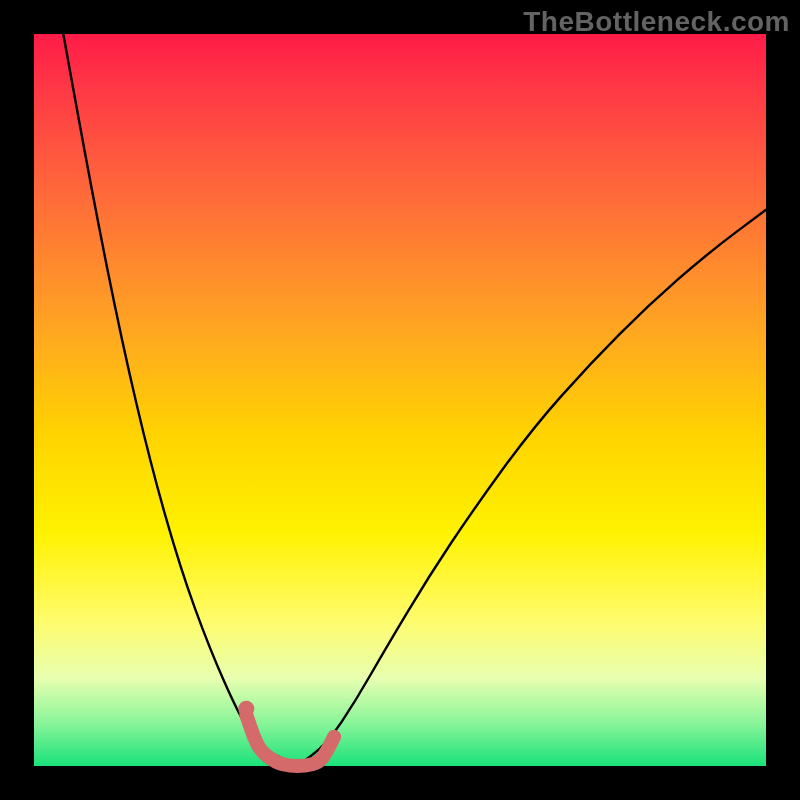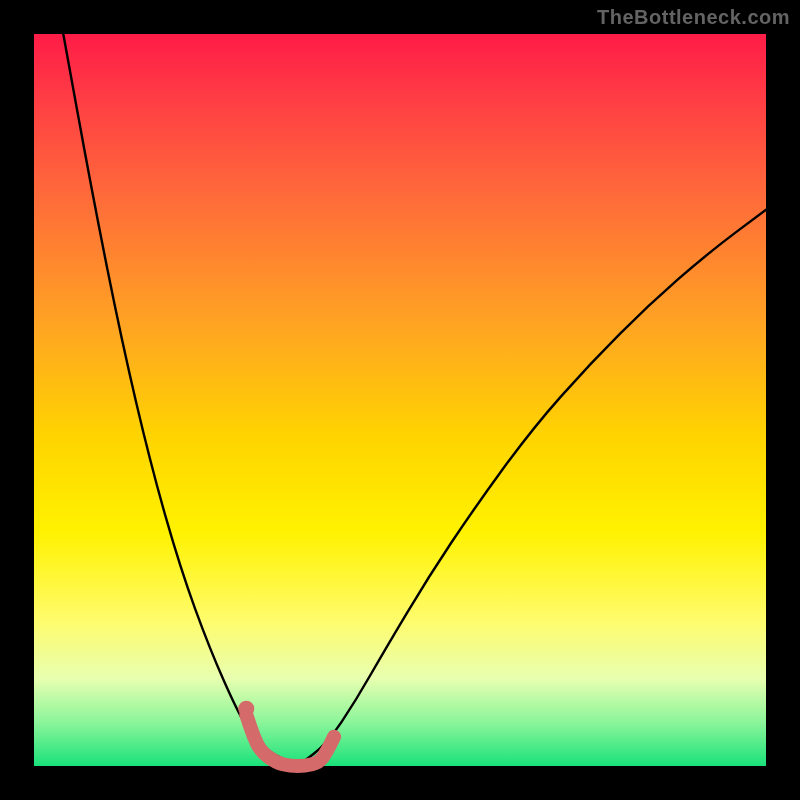--- a/index.html
+++ b/index.html
@@ -35,21 +35,21 @@
       #fff200 68%,
       #fffc6b 80%,
       #e8ffb0 88%,
       #8cf59a 94%,
       #19e27a 100%);
   }
   .watermark {
     position: absolute;
     top: 6px;
     right: 10px;
-    font-size: 20px;
+    font-size: 28px;
     font-weight: 600;
     letter-spacing: 0.5px;
     color: #636363;
     user-select: none;
     margin-left: 6px;
   }
   svg.curves {
     position: absolute;
     left: 0;
     top: 0;

